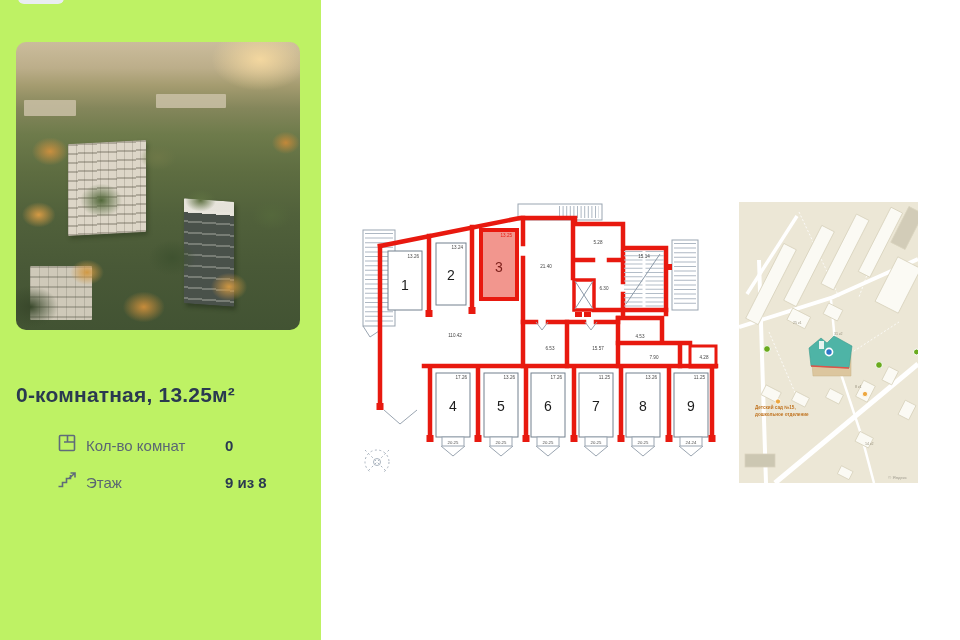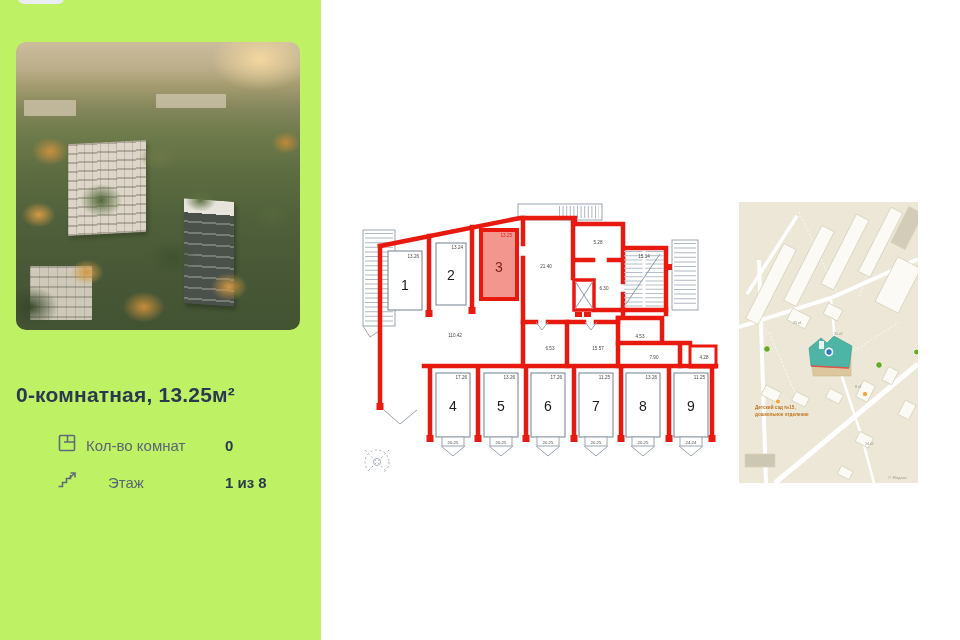--- a/index.html
+++ b/index.html
@@ -67,21 +67,21 @@
   .ph-b5{left:140px;top:52px;width:70px;height:14px;background:rgba(206,196,171,.8);}
 
   .title{
     position:absolute;left:16px;top:383px;width:300px;
     font-size:21px;font-weight:700;color:#2a3950;letter-spacing:.2px;
   }
   .detail-row{position:absolute;left:12px;width:300px;height:24px;display:flex;align-items:flex-end;margin-left:44px;}
   .detail-row .d-icon{width:22px;height:22px;flex:0 0 22px;}
   .detail-label{margin-left:8px;font-size:15px;color:#5a6673;}
   .detail-value{position:absolute;left:169px;font-size:15px;font-weight:700;color:#2a3950;}
-  .r1{top:430px;} .r2{top:467px;gap:22px;} .r3{top:504px;} .r4{top:541px;}
+  .r1{top:430px;} .r2{top:467px;} .r3{top:504px;} .r4{top:541px;}
 
   .plan-svg{position:absolute;left:360px;top:198px;}
   .map-svg{position:absolute;left:739px;top:202px;}
   svg{font-family:"Liberation Sans", sans-serif;}
   text{user-select:none;}
 </style>
 </head>
 <body>
 
 <div class="left-panel">
@@ -105,21 +105,21 @@
     <span class="detail-label">Кол-во комнат</span>
     <span class="detail-value">0</span>
   </div>
 
   <div class="detail-row r2">
     <svg class="d-icon" viewBox="0 0 22 22">
       <path d="M2.5,17.5 H6.5 V13.5 H10.5 V9.5 H14.5 V6" fill="none" stroke="#5f6b7a" stroke-width="1.6"></path>
       <path d="M13,9.5 L19,4 M19,8.5 V4 H14.5" fill="none" stroke="#5f6b7a" stroke-width="1.6"></path>
     </svg>
     <span class="detail-label">Этаж</span>
-    <span class="detail-value">1 из 8</span>
+    <span class="detail-value">9 из 8</span>
   </div>
 
 
 </div>
 
 <svg class="plan-svg" width="372" height="274" viewBox="0 0 372 274">
 
   <g>
     <rect x="3" y="32" width="32" height="96" fill="#ffffff" stroke="#9aa5b1" stroke-width="1"></rect>
     <line x1="19" y1="35" x2="19" y2="125" stroke="#aeb8c3" stroke-width="28" stroke-dasharray="1 3.6"></line>

